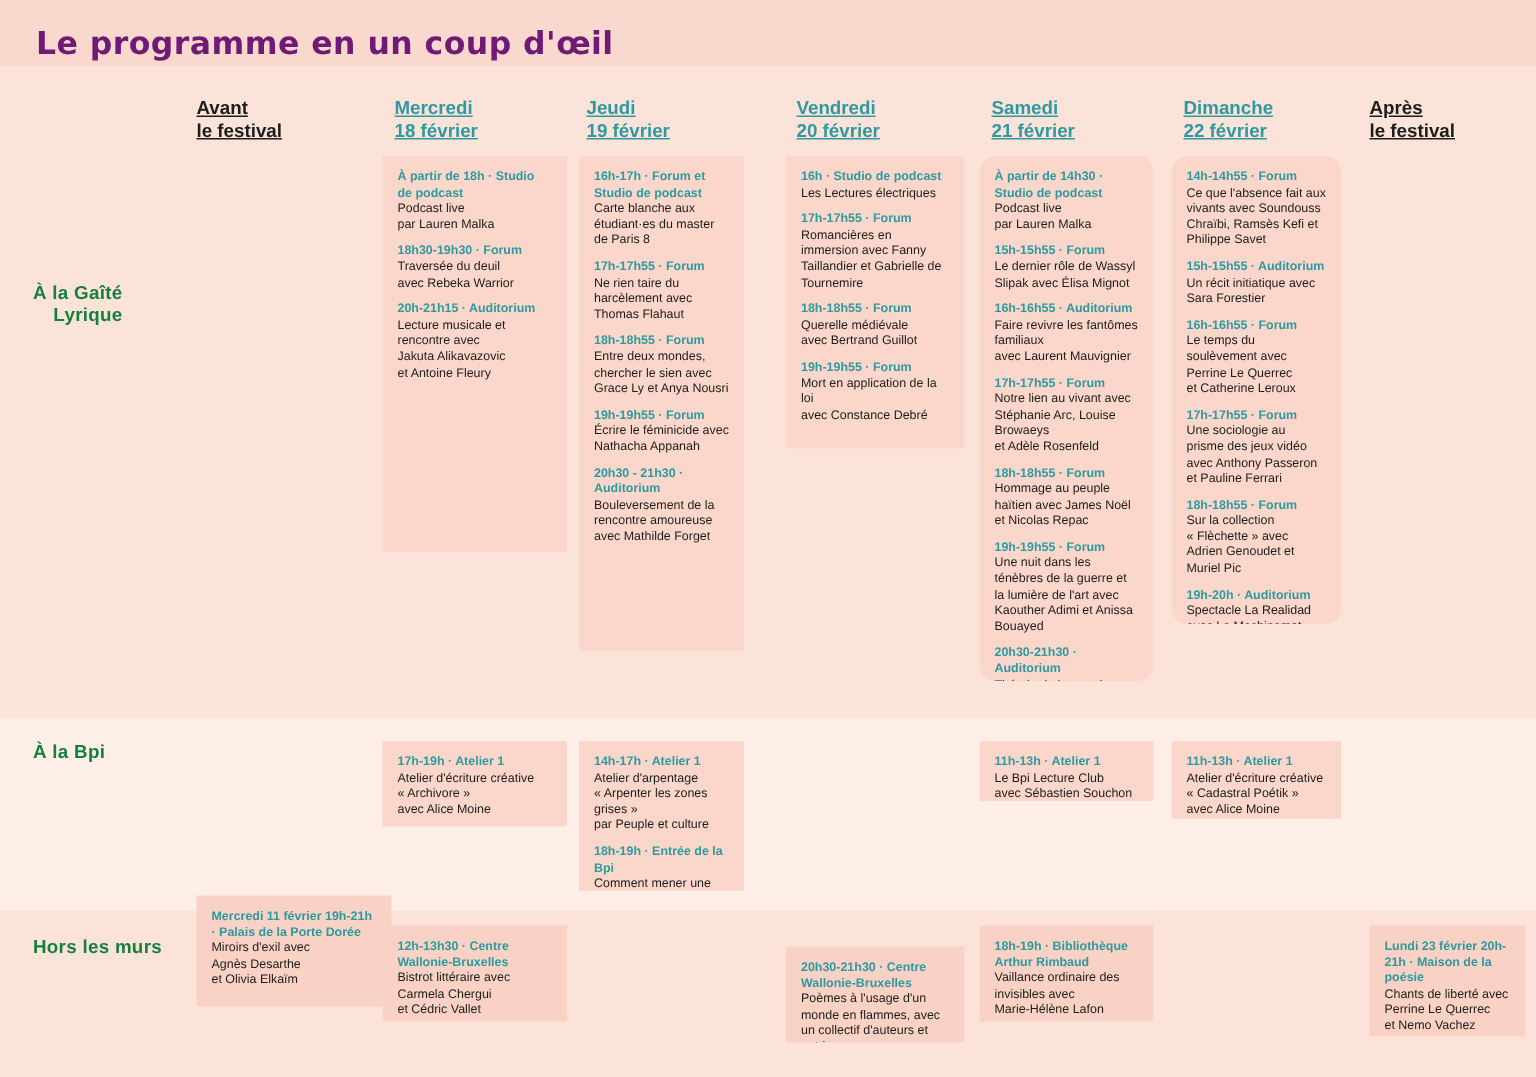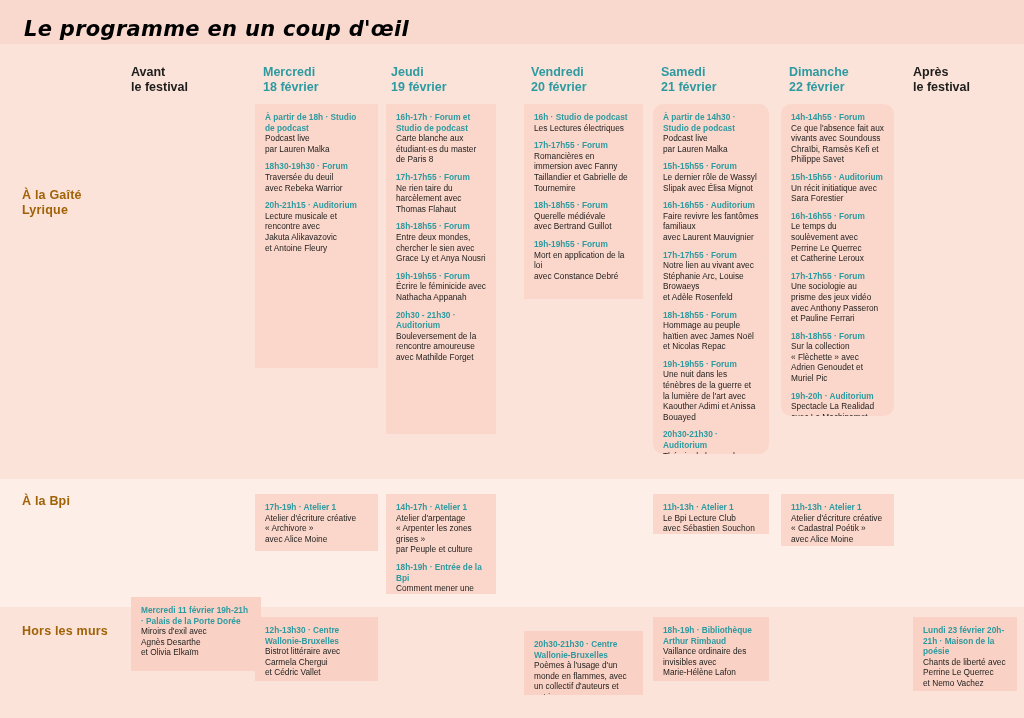--- a/index.html
+++ b/index.html
@@ -25,51 +25,52 @@
     left: 0; top: 0;
     width: 1024px; height: 44px;
     background: #f9d9ce;
   }
   .title {
     position: absolute;
     left: 24px; top: 17px;
     font-size: 21px;
     font-weight: bold;
     letter-spacing: 0.3px;
-    color: #000000;
+    color: #701a75;
     font-family: "DejaVu Sans", sans-serif;
-    font-style: italic;
   }
   
   .band {
     position: absolute;
     left: 0;
     width: 1024px;
   }
   .band-gaite { top: 44px;  height: 435px; background: #fce3da; }
   .band-bpi   { top: 479px; height: 128px; background: #fdeee8; }
   .band-hors  { top: 607px; height: 111px; background: #fce3da; }
 
   
   .row-label {
     position: absolute;
     left: 22px;
     font-size: 12.5px;
     font-weight: bold;
-    color: #a16207;
+    color: #15803d;
     letter-spacing: 0.2px;
     line-height: 15px;
+    text-align: right;
   }
   
   .col-head {
     position: absolute;
     font-size: 12.5px;
     font-weight: bold;
     color: #1d1d1b;
     line-height: 15px;
+    text-decoration: underline;
   }
   .col-head .d1 { display: block; }
   .col-head .d2 { display: block; font-weight: bold; }
   .col-head.teal { color: #2e9aa0; }
 
   
   .cell {
     position: absolute;
     box-sizing: border-box;
     padding: 8px 10px 10px 10px;

